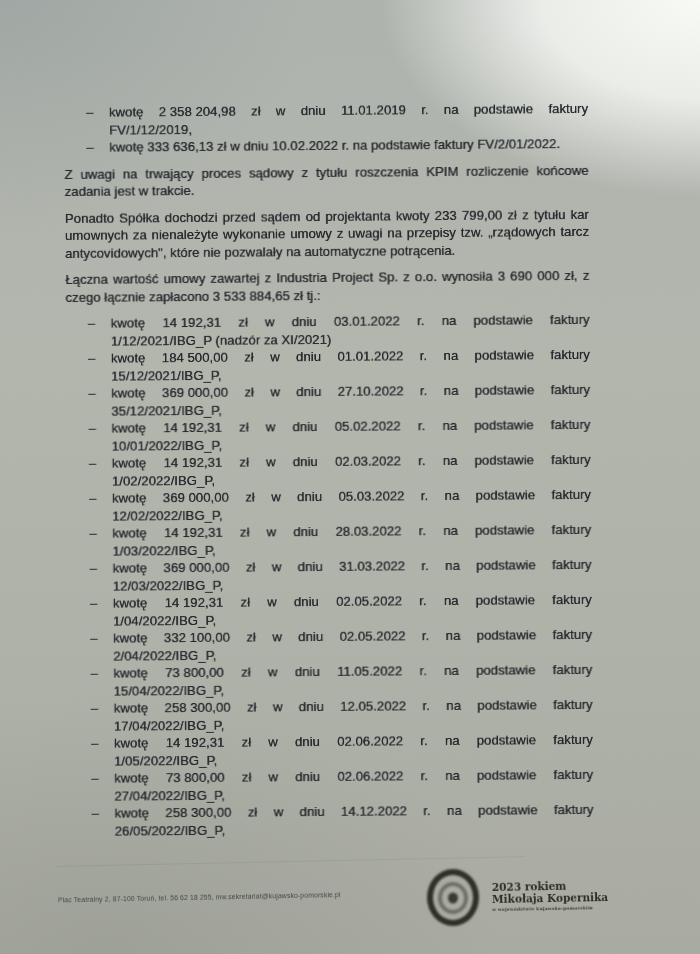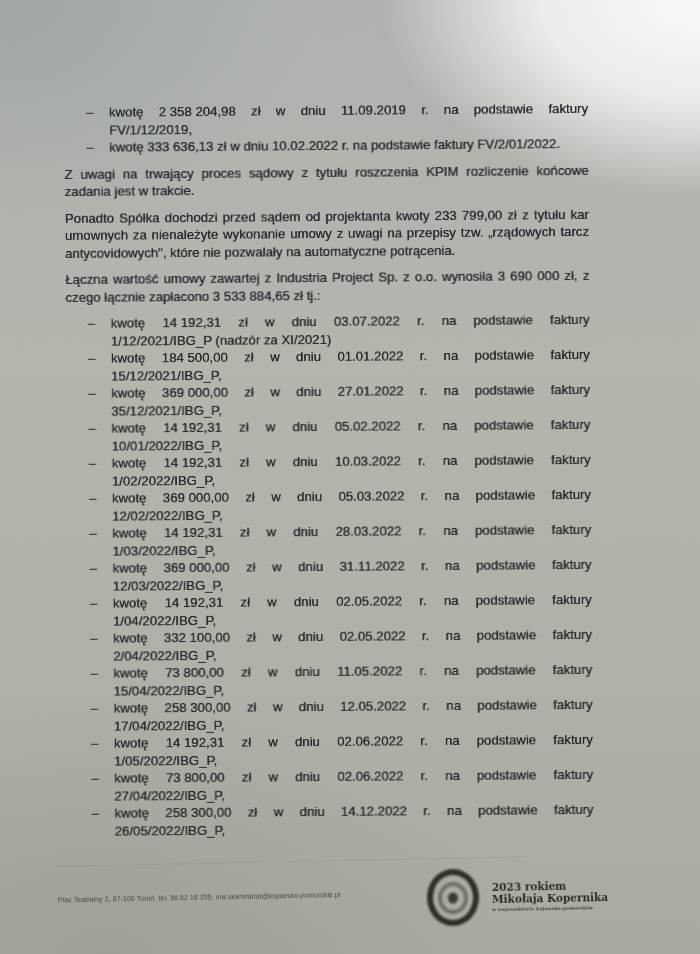--- a/index.html
+++ b/index.html
@@ -74,21 +74,21 @@
 
   <div class="blk">
     <div class="item">
       <span class="dash">–</span>
       <div class="l1" data-justify="">
           <span>kwotę</span>
           <span>2&nbsp;358&nbsp;204,98</span>
           <span>zł</span>
           <span>w</span>
           <span>dniu</span>
-          <span>11.09.2019</span>
+          <span>11.01.2019</span>
           <span>r.</span>
           <span>na</span>
           <span>podstawie</span>
           <span>faktury</span>
         </div>
       <div class="l2">FV/1/12/2019,</div>
     </div>
     <div class="item">
       <span class="dash">–</span>
       <div class="l1 nowrap">kwotę 333&nbsp;636,13 zł w dniu 10.02.2022 r. na podstawie faktury FV/2/01/2022.</div>
@@ -103,21 +103,21 @@
 
   <div class="blk">
     <div class="item">
         <span class="dash">–</span>
         <div class="l1" data-justify="">
           <span>kwotę</span>
           <span>14&nbsp;192,31</span>
           <span>zł</span>
           <span>w</span>
           <span>dniu</span>
-          <span>03.07.2022</span>
+          <span>03.01.2022</span>
           <span>r.</span>
           <span>na</span>
           <span>podstawie</span>
           <span>faktury</span>
         </div>
         <div class="l2">1/12/2021/IBG_P (nadzór za XI/2021)</div>
       </div>
     <div class="item">
         <span class="dash">–</span>
         <div class="l1" data-justify="">
@@ -135,21 +135,21 @@
         <div class="l2">15/12/2021/IBG_P,</div>
       </div>
     <div class="item">
         <span class="dash">–</span>
         <div class="l1" data-justify="">
           <span>kwotę</span>
           <span>369&nbsp;000,00</span>
           <span>zł</span>
           <span>w</span>
           <span>dniu</span>
-          <span>27.01.2022</span>
+          <span>27.10.2022</span>
           <span>r.</span>
           <span>na</span>
           <span>podstawie</span>
           <span>faktury</span>
         </div>
         <div class="l2">35/12/2021/IBG_P,</div>
       </div>
     <div class="item">
         <span class="dash">–</span>
         <div class="l1" data-justify="">
@@ -167,21 +167,21 @@
         <div class="l2">10/01/2022/IBG_P,</div>
       </div>
     <div class="item">
         <span class="dash">–</span>
         <div class="l1" data-justify="">
           <span>kwotę</span>
           <span>14&nbsp;192,31</span>
           <span>zł</span>
           <span>w</span>
           <span>dniu</span>
-          <span>10.03.2022</span>
+          <span>02.03.2022</span>
           <span>r.</span>
           <span>na</span>
           <span>podstawie</span>
           <span>faktury</span>
         </div>
         <div class="l2">1/02/2022/IBG_P,</div>
       </div>
     <div class="item">
         <span class="dash">–</span>
         <div class="l1" data-justify="">
@@ -215,21 +215,21 @@
         <div class="l2">1/03/2022/IBG_P,</div>
       </div>
     <div class="item">
         <span class="dash">–</span>
         <div class="l1" data-justify="">
           <span>kwotę</span>
           <span>369&nbsp;000,00</span>
           <span>zł</span>
           <span>w</span>
           <span>dniu</span>
-          <span>31.11.2022</span>
+          <span>31.03.2022</span>
           <span>r.</span>
           <span>na</span>
           <span>podstawie</span>
           <span>faktury</span>
         </div>
         <div class="l2">12/03/2022/IBG_P,</div>
       </div>
     <div class="item">
         <span class="dash">–</span>
         <div class="l1" data-justify="">

